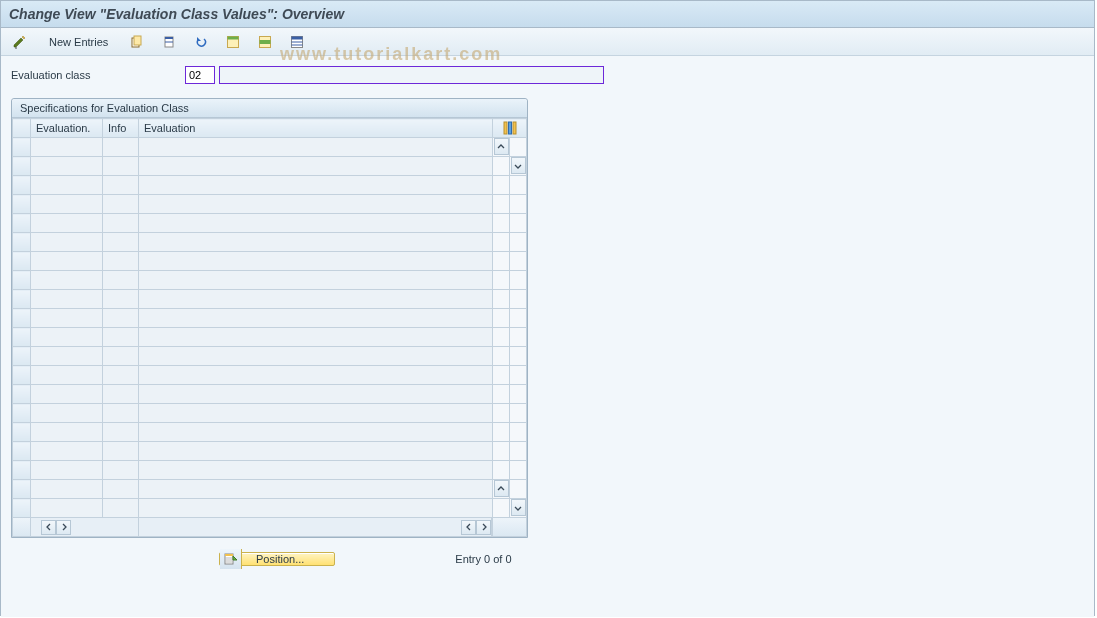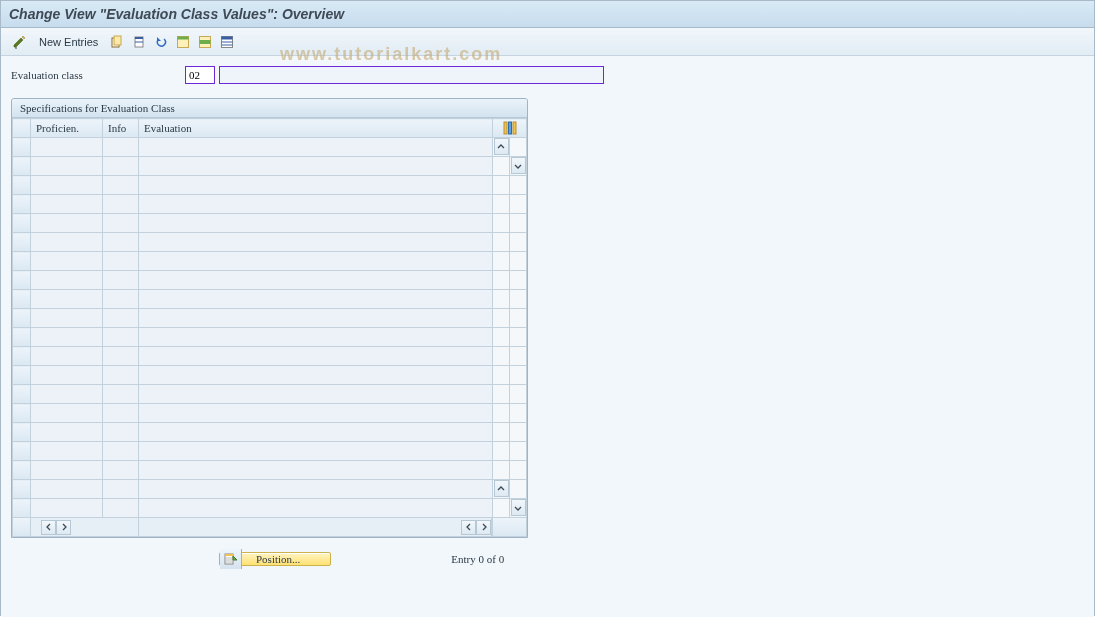--- a/index.html
+++ b/index.html
@@ -20,38 +20,38 @@
     padding: 0 8px;
     display: flex; align-items: center;
   }
   .title-text { font-style: italic; font-weight: bold; font-size: 14px; color: #3f4a55; }
   .toolbar {
     background: linear-gradient(#f2f7fb, #e1ecf4);
     border-bottom: 1px solid #c5d4e0;
     height: 28px;
     display: flex; align-items: center;
     padding: 0 8px;
-    gap: 0;
+    gap: 10px;
   }
   .tb-btn {
     display: inline-flex; align-items: center; justify-content: center;
     width: 22px; height: 20px;
     border: 1px solid transparent;
     background: transparent;
     cursor: pointer;
     border-radius: 2px;
   }
   .tb-btn svg { display:block; }
   .new-entries {
     font-size: 11px; color: #2a3a47;
     padding: 2px 8px;
     cursor: pointer;
     border-radius: 2px;
   }
-  .content { background:#f2f7fb; padding: 10px 8px 16px 8px; height: calc(616px - 27px - 28px); position:relative;font-family:Liberation Serif, serif;}
+  .content { background:#f2f7fb; padding: 10px 8px 16px 8px; height: calc(616px - 27px - 28px); position:relative;}
   .field-row { display:flex; align-items:center; gap:4px; margin-bottom:14px; margin-left:2px;}
   .field-label { width: 170px; color:#2a3a47; }
   .field-input {
     border:1px solid #6d28d9; background:#fff; height:18px;
     font-family:inherit; font-size:11px; padding:0 3px;
   }
   .field-input.small { width:30px; }
   .field-input.long { width:385px; background:#eef4f9; }
   .panel {
     border:1px solid #9fb3c4;
@@ -227,21 +227,21 @@
             <col class="col-sel">
               <col class="col-prof">
               <col class="col-info">
               <col class="col-desc">
               <col class="col-scroll1">
               <col class="col-scroll2">
           </colgroup>
           <thead>
             <tr>
               <th></th>
-              <th>Proficien.</th>
+              <th>Evaluation.</th>
               <th>Info</th>
               <th>Evaluation</th>
               <th colspan="2" style="text-align:center; padding:0;">
                 <span class="hconfig-btn">
                   <svg width="14" height="14" viewBox="0 0 14 14">
                     <rect x="1" y="1" width="3" height="12" fill="#f2c14e" stroke="#b8902f"></rect>
                     <rect x="5.5" y="1" width="3" height="12" fill="#5aa0e0" stroke="#2f6bac"></rect>
                     <rect x="10" y="1" width="3" height="12" fill="#f2c14e" stroke="#b8902f"></rect>
                   </svg>
                 </span>

